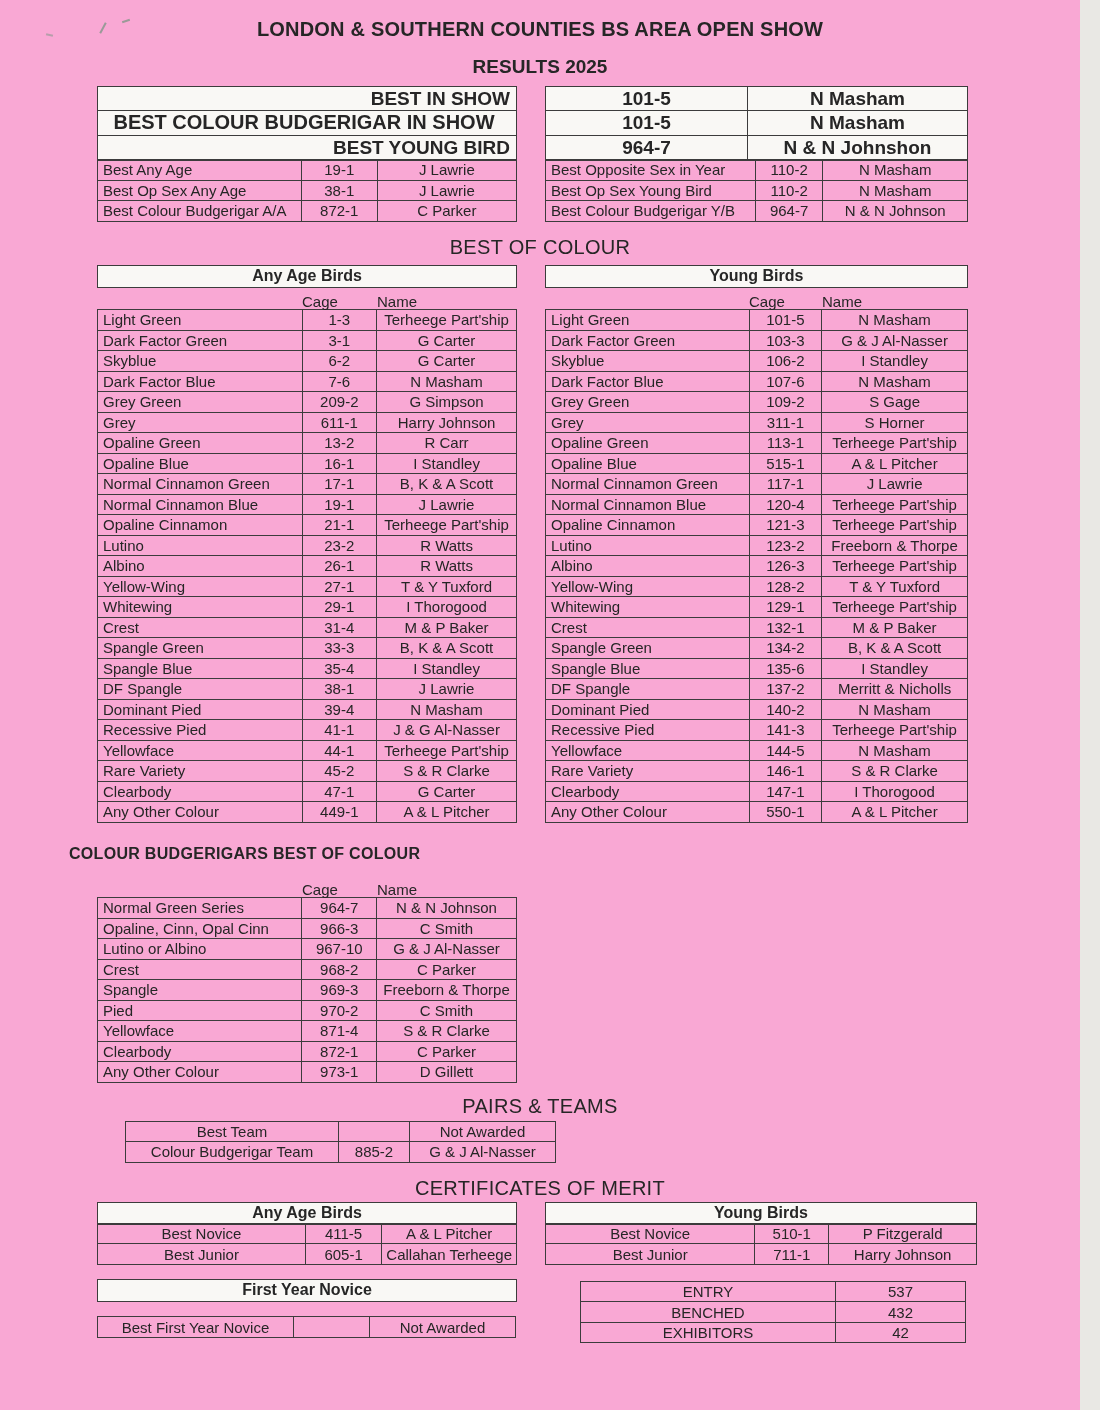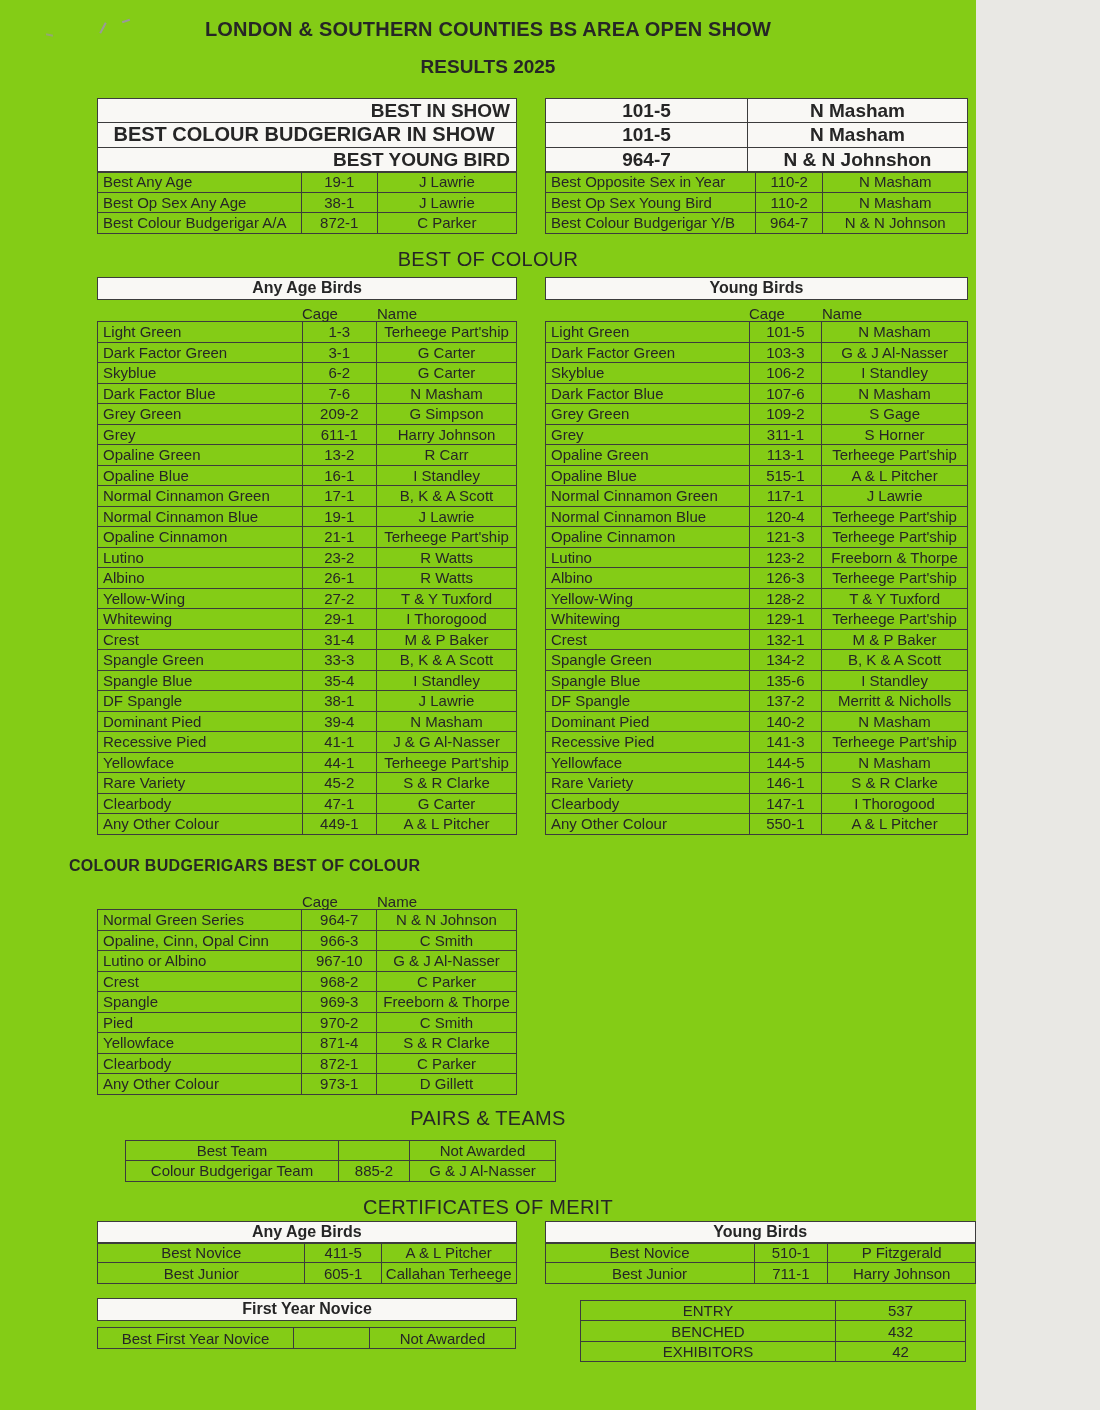--- a/index.html
+++ b/index.html
@@ -1,21 +1,21 @@
 <!DOCTYPE html>
 <html><head>
 <meta charset="utf-8">
 <style>
   * { box-sizing: border-box; margin: 0; padding: 0; }
   html, body { background: #e9e8e4; }
   .page {
     position: relative;
-    width: 976px;
+    width: 1080px;
     height: 1410px;
-    background: #84cc16;
+    background: #f9a8d4;
     font-family: "Liberation Sans", sans-serif;
     color: #262626;
     overflow: hidden;
   }
   
   .pen-marks { position: absolute; top: 14px; left: 30px; width: 120px; height: 30px; }
   .pen-marks i { position: absolute; background: #9a9a98; display: block; }
   .pen-marks i.m1 { left: 72px; top: 8px; width: 2px; height: 12px; transform: rotate(28deg); }
   .pen-marks i.m2 { left: 92px; top: 6px; width: 8px; height: 2px; transform: rotate(-18deg); }
   .pen-marks i.m3 { left: 16px; top: 20px; width: 7px; height: 2px; transform: rotate(12deg); opacity:.7; }
@@ -26,21 +26,21 @@
   .cols { display: flex; margin-left: 97px; }
   .gap28 { margin-left: 28px; }
 
   
   .hdr-box {
     border: 1.6px solid #3c3c3c;
     background: #f9f8f5;
   }
   .award-hdr { height: 26px; line-height: 23px; font-size: 19px; font-weight: bold;
                text-align: right; padding-right: 6px; margin-top: -1.6px; }
-  .award-hdr:first-child { margin-top: 16px; }
+  .award-hdr:first-child { margin-top: 4px; }
   .award-hdr.two-col { display: flex; text-align: center; padding: 0; }
   .award-hdr.two-col .cell-cage { width: 202px; border-right: 1.6px solid #3c3c3c; }
   .award-hdr.two-col .cell-name { flex: 1; }
 
   table { border-collapse: collapse; table-layout: fixed; margin-top: -1.6px; }
   td {
     border: 1.5px solid #3c3c3c;
     height: 20.5px;
     font-size: 15px;
     padding: 0 4px;
@@ -253,21 +253,21 @@
             </tr>
 
             <tr>
               <td class="lab">Albino</td>
               <td class="cage">26-1</td>
               <td class="name">R Watts</td>
             </tr>
 
             <tr>
               <td class="lab">Yellow-Wing</td>
-              <td class="cage">27-2</td>
+              <td class="cage">27-1</td>
               <td class="name">T &amp; Y Tuxford</td>
             </tr>
 
             <tr>
               <td class="lab">Whitewing</td>
               <td class="cage">29-1</td>
               <td class="name">I Thorogood</td>
             </tr>
 
             <tr>
@@ -574,21 +574,21 @@
               <td class="name">D Gillett</td>
             </tr>
           </tbody>
       </table>
     </div>
   </div>
 
   <div class="section-heading" style="margin-top:12px;">PAIRS &amp; TEAMS</div>
 
   <div class="cols" style="margin-top:2px;">
-    <table class="gap28" style="width:430px; margin-top:8px;padding-left:16px;">
+    <table class="gap28" style="width:430px; margin-top:1px;padding-left:16px;">
       <colgroup>
           <col style="width:213px">
           <col style="width:71px">
           <col style="width:146px">
         </colgroup>
       <tbody>
 
           <tr>
             <td class="cen">Best Team</td>
             <td class="cage"></td>
@@ -652,21 +652,21 @@
               <td class="cage">711-1</td>
               <td class="name">Harry Johnson</td>
             </tr>
           </tbody>
       </table>
     </div>
   </div>
 
   <div class="cols" style="margin-top:14px;">
     <div class="w420">
-      <div class="box-title" style="margin-bottom:8px;">First Year Novice</div>
+      <div class="box-title" style="margin-bottom:16px;">First Year Novice</div>
       <table>
         <colgroup>
             <col style="width:196px">
             <col style="width:76px">
             <col style="width:146px">
           </colgroup>
         <tbody>
 
             <tr>
               <td class="cen">Best First Year Novice</td>

